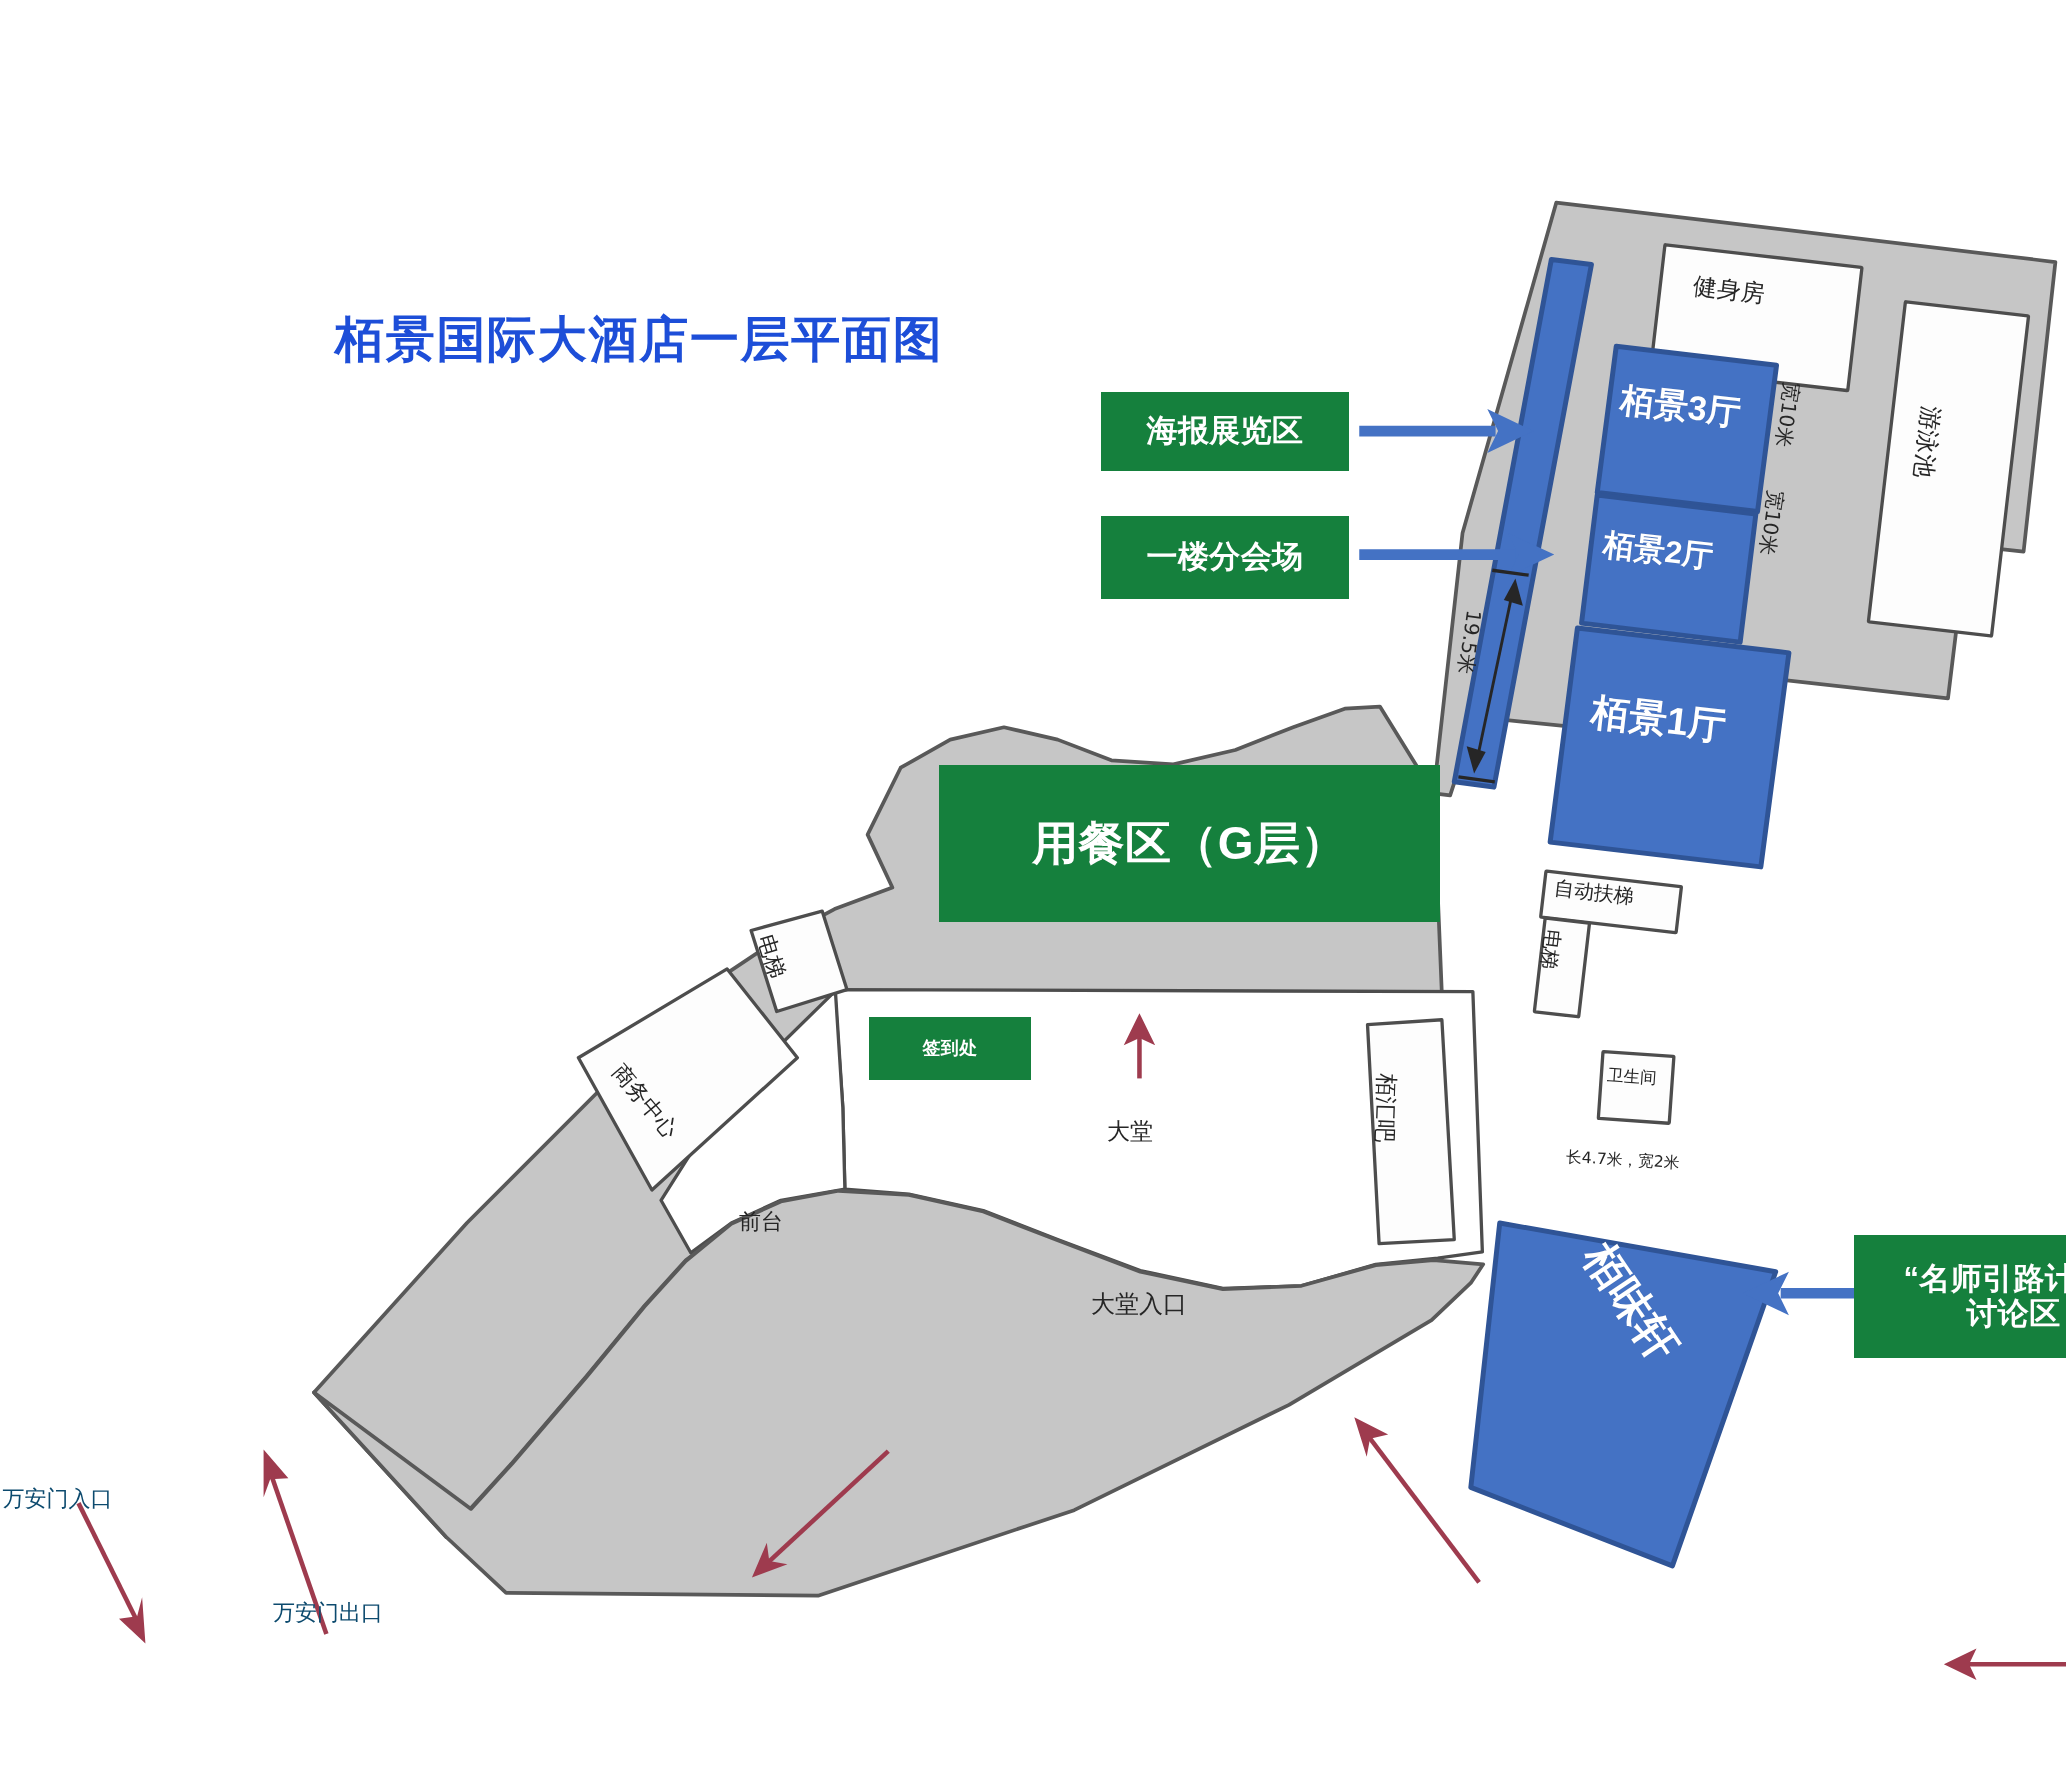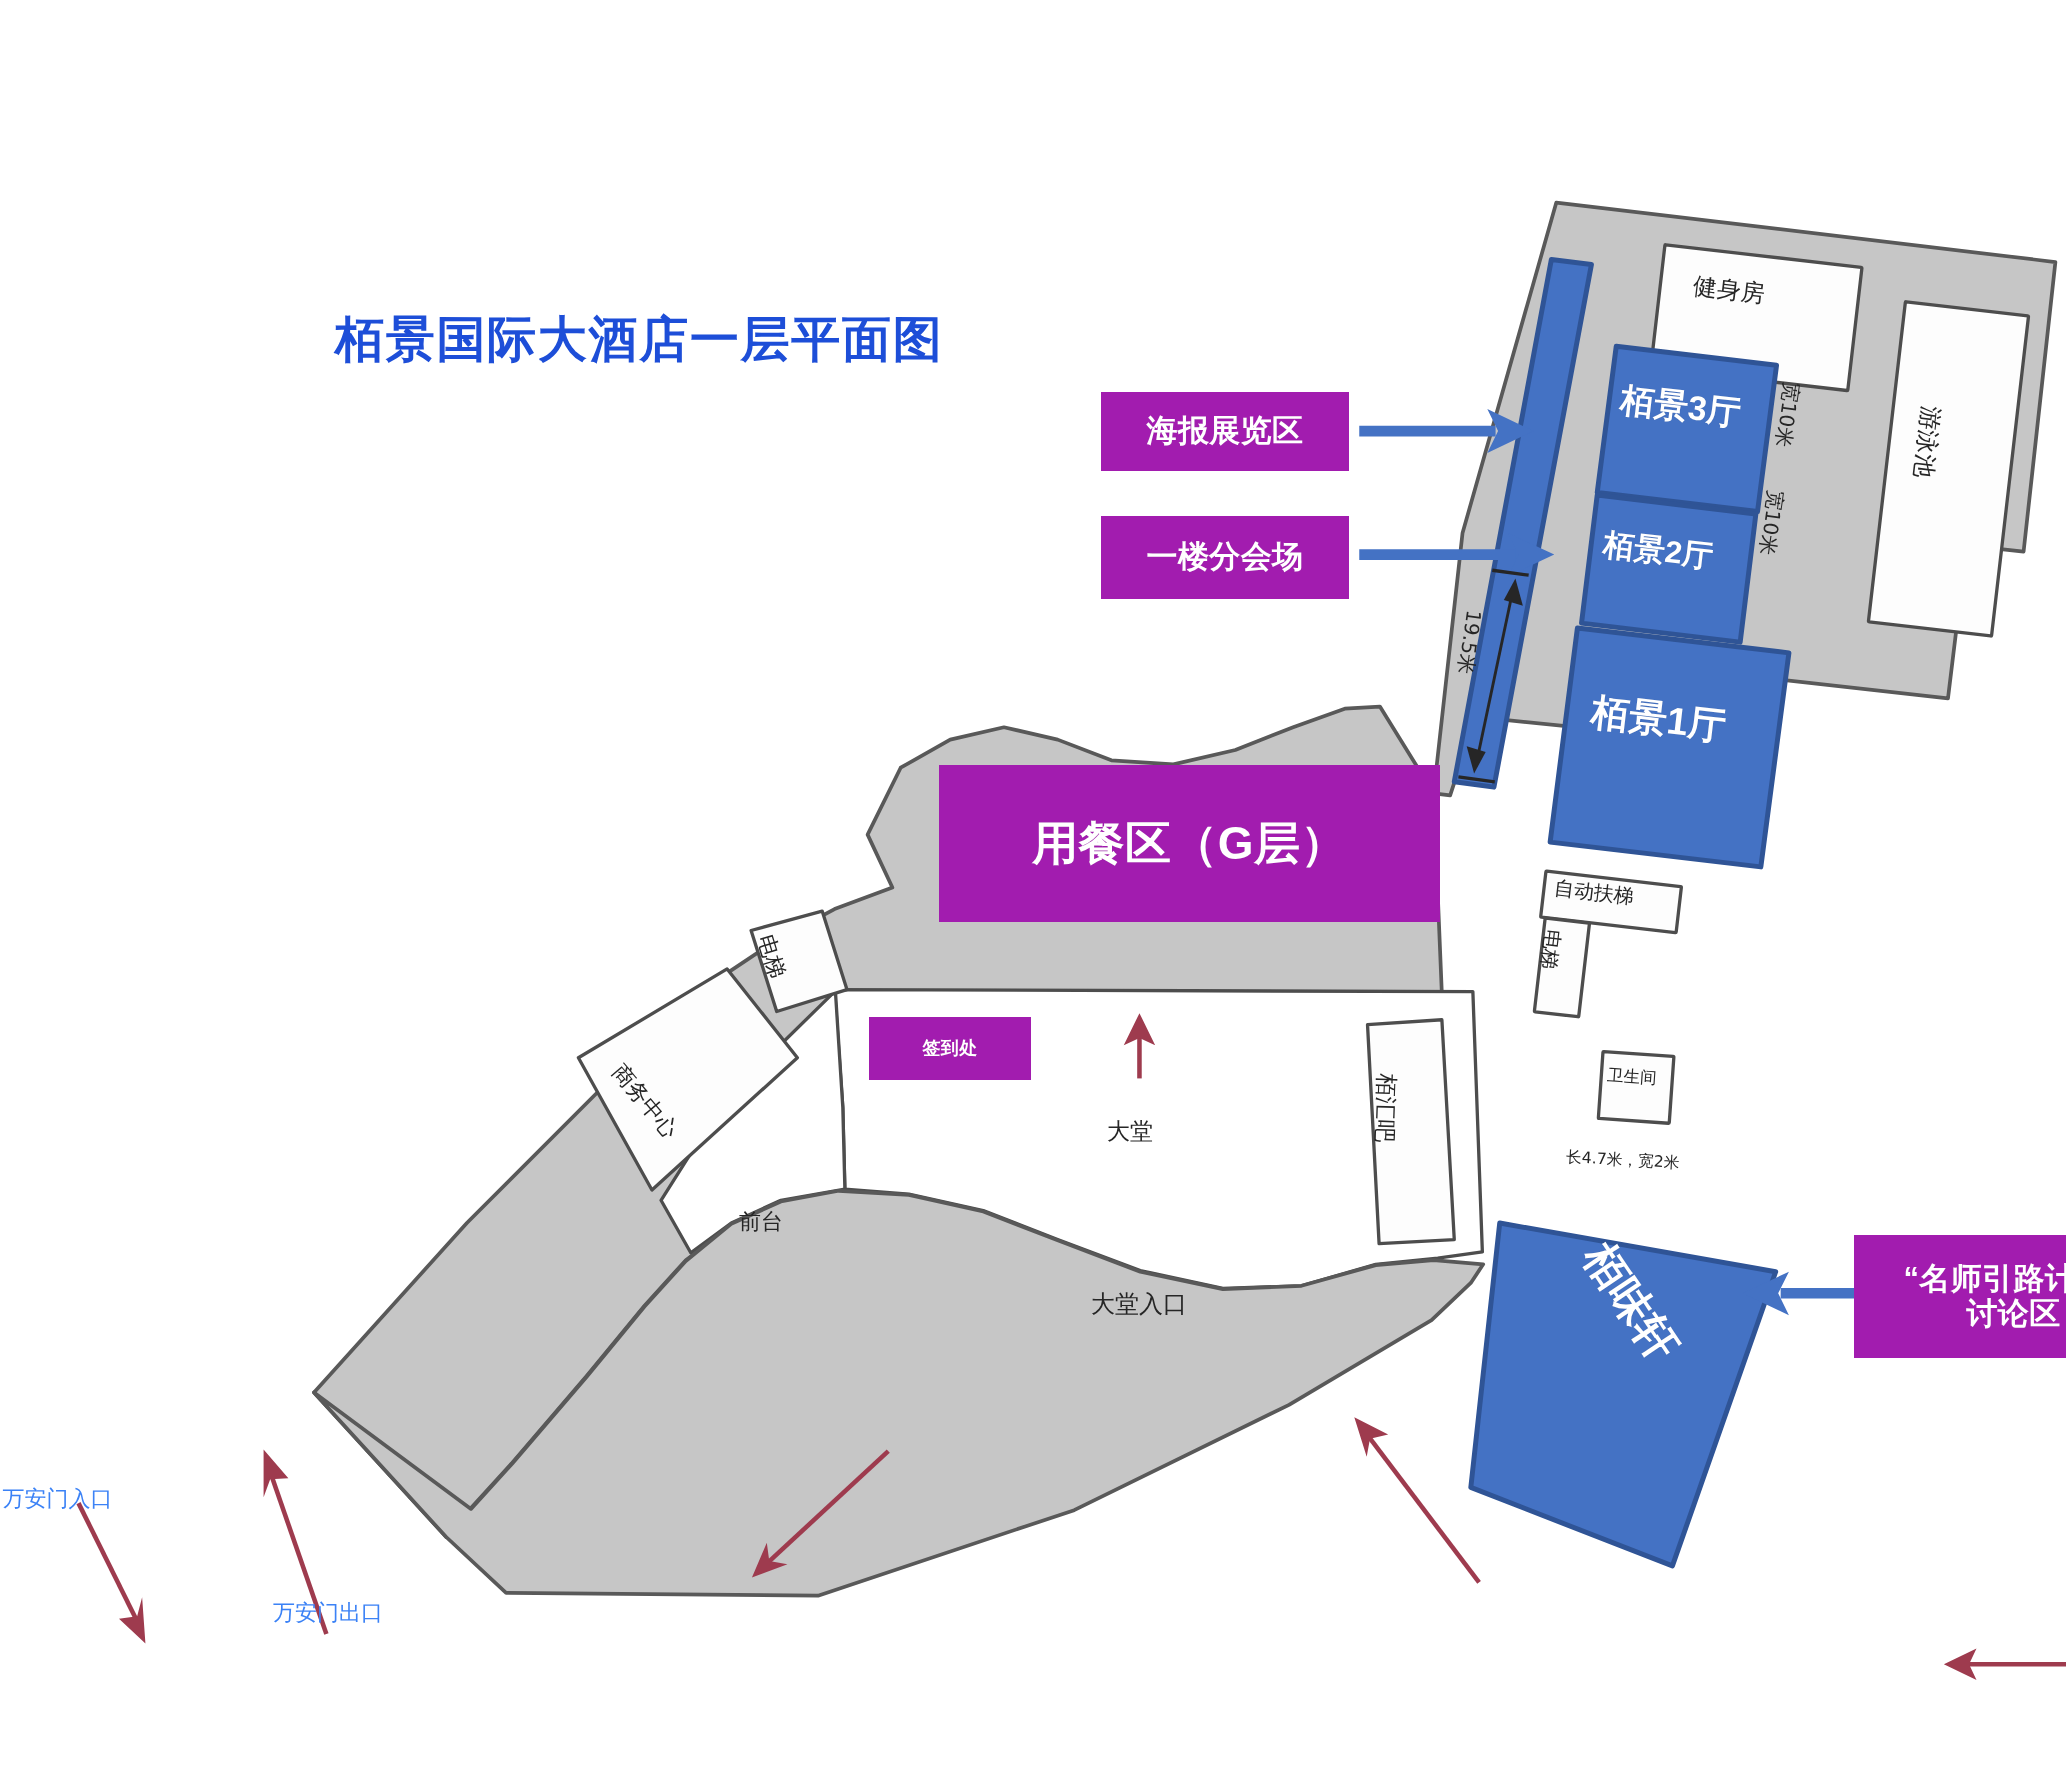--- a/index.html
+++ b/index.html
@@ -6,41 +6,41 @@
   body{
     width:2269px;height:1785px;position:relative;overflow:hidden;
     font-family:"Liberation Sans","DejaVu Sans",sans-serif;
     -webkit-font-smoothing:antialiased;
   }
   #stage{position:absolute;left:0;top:0;width:2269px;height:1785px;}
   svg#plan{position:absolute;left:0;top:0;width:2269px;height:1785px;}
 
   
   .callout{
-    position:absolute;background:#a21caf;color:#ffffff;
+    position:absolute;background:#15803d;color:#ffffff;
     font-weight:bold;text-align:center;
     display:flex;align-items:center;justify-content:center;
     line-height:1.12;letter-spacing:0.4px;
     text-shadow:0 0 0.4px rgba(0,0,0,.15);
   }
   .callout.small{font-size:18px;}
   .callout.med{font-size:31px;}
   .callout.big{font-size:41px;}
 
   .roomlabel{
     position:absolute;color:#ffffff;font-weight:bold;
     white-space:nowrap;pointer-events:none;
     text-shadow:0 0 0.8px rgba(0,0,0,.18);
   }
   .maplabel{
     position:absolute;color:#262626;white-space:nowrap;
     font-family:"DejaVu Sans","Liberation Sans",sans-serif;
   }
   .redlabel{
-    position:absolute;color:#3b82f6;white-space:nowrap;
+    position:absolute;color:#0c4a6e;white-space:nowrap;
     font-family:"DejaVu Sans","Liberation Sans",sans-serif;
   }
   #title{
     position:absolute;left:335px;top:289px;
     font-size:49px;font-weight:bold;color:#1d4ed8;
     letter-spacing:1.7px;white-space:nowrap;
     font-family:"DejaVu Sans","Liberation Sans",sans-serif;
     margin-top:18px;
   }
 </style>

